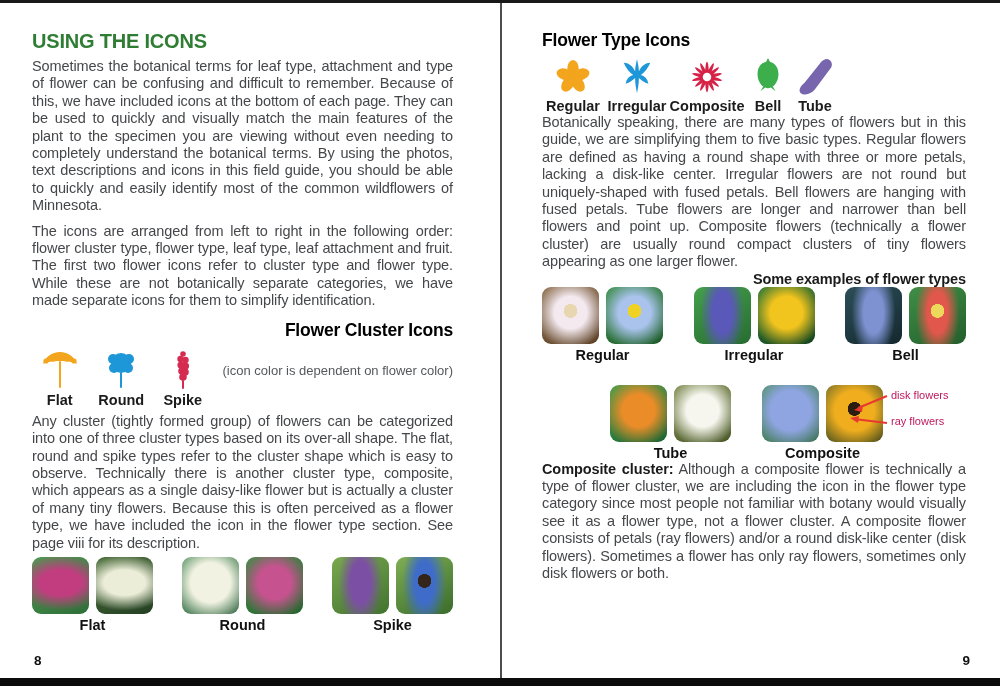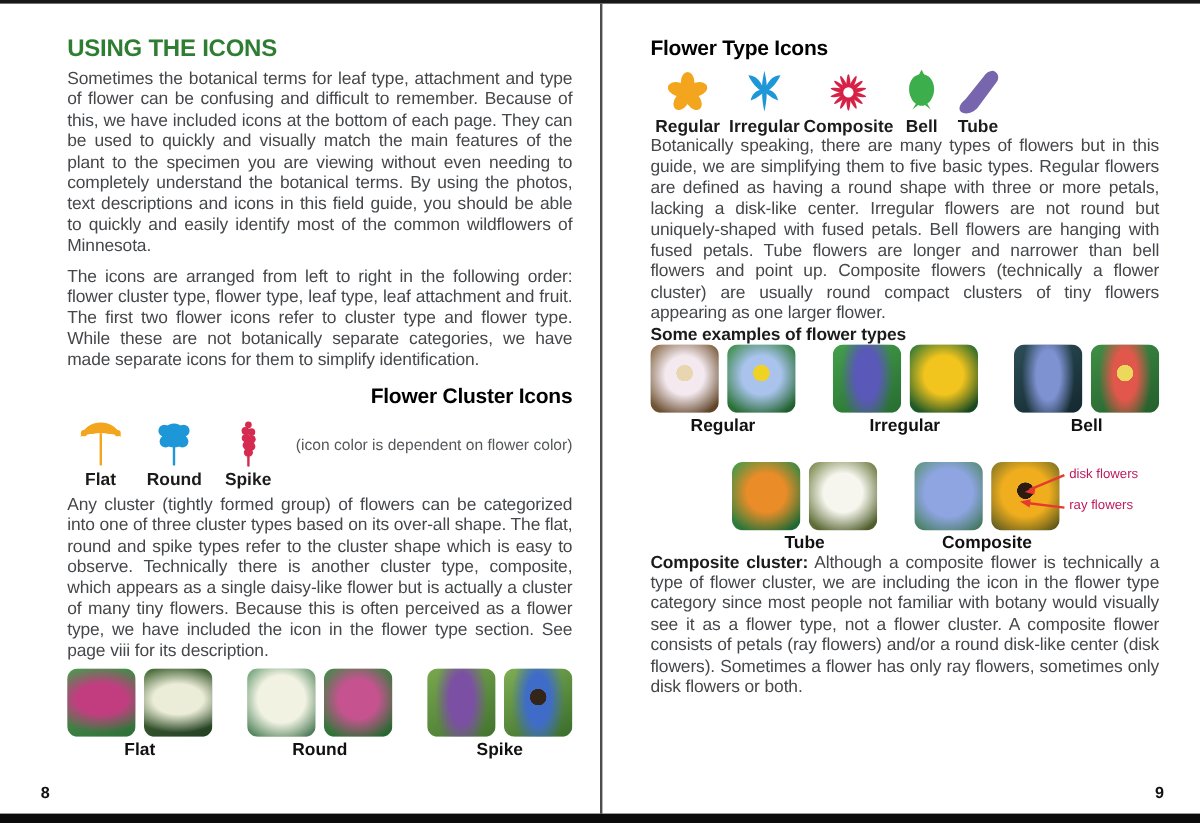--- a/index.html
+++ b/index.html
@@ -5,28 +5,28 @@
   html,body{margin:0;padding:0;}
   body{
     width:1000px;height:686px;position:relative;background:#ffffff;
     font-family:"Liberation Sans", sans-serif;color:#45474a;overflow:hidden;
   }
   .top-line{position:absolute;top:0;left:0;width:1000px;height:3px;background:#181818;}
   .bottom-bar{position:absolute;bottom:0;left:0;width:1000px;height:8px;background:#0b0b0b;}
   .gutter{position:absolute;top:3px;bottom:8px;left:500px;width:2px;background:#4d4d4d;}
 
   .page{position:absolute;top:30px;width:421px;}
-  .page-left{left:56px;}
+  .page-left{left:32px;}
   .page-right{left:542px;top:30px;width:424px;}
 
   h1,h2,h3,p{margin:0;}
   .h1{color:#2e7d33;font-size:20px;font-weight:bold;letter-spacing:-0.2px;margin-bottom:5px;}
   .h2{color:#000000;font-size:17.5px;font-weight:bold;letter-spacing:-0.2px;}
   .body-text{font-size:14.5px;line-height:17.4px;text-align:justify;color:#45474a;letter-spacing:-0.1px;}
-  .mini-head{font-size:14.5px;font-weight:bold;color:#1b1b1b;letter-spacing:-0.1px;}
+  .mini-head{font-size:14.5px;font-weight:bold;color:#1b1b1b;letter-spacing:-0.1px;text-align:right;}
   .bold-lead{font-weight:bold;color:#1b1b1b;}
 
   
   .icon-row{display:flex;align-items:flex-start;margin-top:7px;position:relative;}
   .icon-col{display:flex;flex-direction:column;align-items:center;}
   .icon-col .ic-label{font-size:14.5px;font-weight:bold;color:#1b1b1b;margin-top:2px;}
   .cluster-col{width:58px;margin-right:6px;}
   .note{font-size:13px;color:#55585b;white-space:nowrap;padding-top:15px;margin-left:6px;}
   .note2{position:absolute;left:292px;top:22px;font-size:13px;color:#55585b;line-height:17px;}
 

